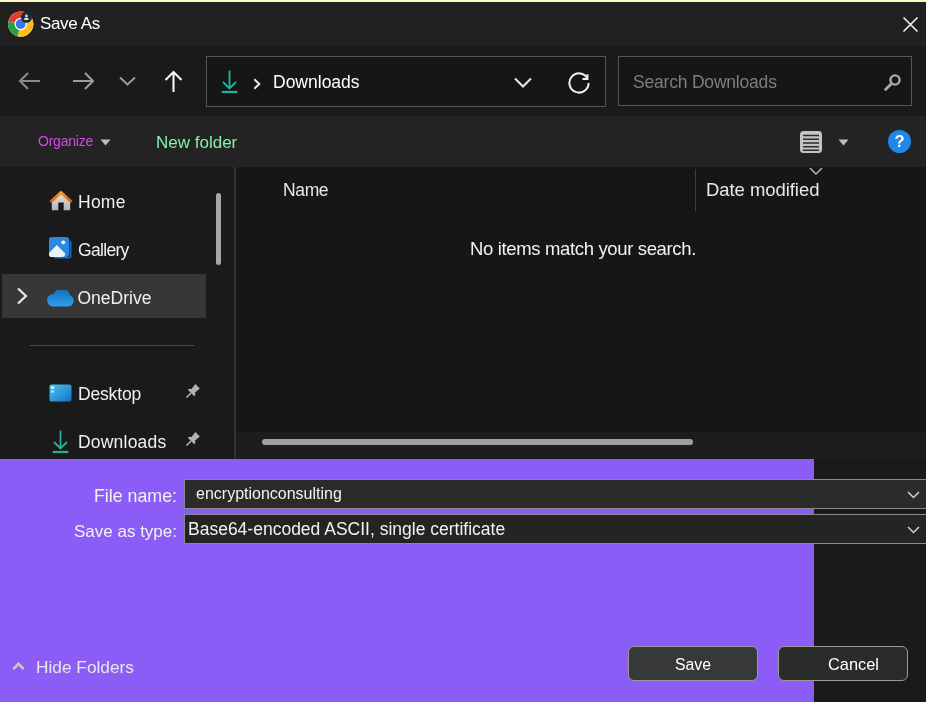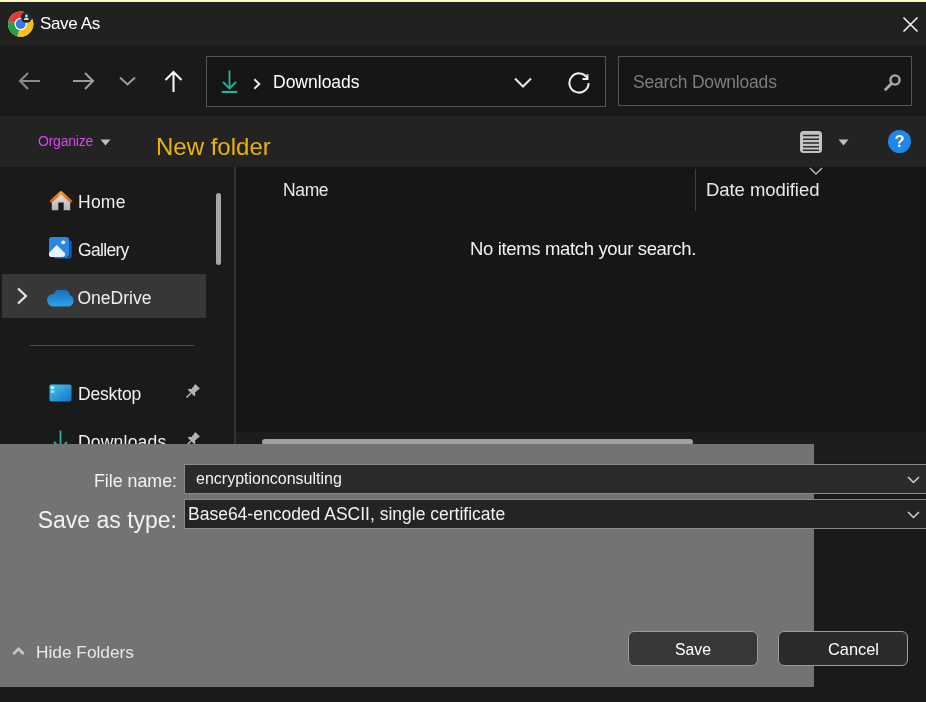--- a/index.html
+++ b/index.html
@@ -27,21 +27,21 @@
   #hsbthumb { position:absolute; left:26px; top:272px; width:431px; height:6px; background:#a0a0a0; border-radius:3px; }
   .sideitem { position:absolute; left:0; width:206px; height:44px; }
   .sideitem .label { position:absolute; left:78px; top:14px; font-size:17.5px; color:#f0f0f0; }
   .hl { background:#373737; }
   #vsb { position:absolute; left:216px; top:26px; width:5px; height:72px; background:#a6a6a6; border-radius:2.5px; }
   #sidesep { position:absolute; left:30px; top:178px; width:164px; height:1px; background:#4a4a4a; }
   .colhead { position:absolute; top:12px; font-size:17.5px; color:#e8e8e8; }
   #colsep { position:absolute; left:459px; top:2px; width:1px; height:42px; background:#3f3f3f; }
   #noitems { position:absolute; left:2px; top:71px; width:690px; text-align:center; font-size:18.5px; letter-spacing:-0.35px; color:#f2f2f2; }
   
-  #footer { position:absolute; left:0; top:444px; width:814px; height:243px; background:#737373; }
+  #footer { position:absolute; left:0; top:459px; width:814px; height:243px; background:#8b5cf6; }
   .flabel { position:absolute; width:170px; text-align:right; color:#f2f2f2; }
   .fcombo { position:absolute; left:184px; width:745px; height:30px; border:1px solid #8a8a8a; color:#f2f2f2; }
   .btn { position:absolute; top:187px; width:130px; height:35px; border-radius:6px; color:#ffffff; text-align:center; }
   #savebtn { left:628px; background:#373839; border:1px solid #9a9a9a; font-size:15.8px; line-height:35px; }
   #cancelbtn { left:778px; background:#2b2b2b; border:1px solid #9a9a9a; font-size:16.4px; line-height:35px;padding-left:21px; }
   #hidefolders { position:absolute; left:36px; top:198px; font-size:17.3px; color:#e8e8e8; }
 </style>
 </head>
 <body>
 
@@ -113,21 +113,21 @@
       <path d="M9.6 10.4 L2.8 17.2" stroke="#aaaaaa" stroke-width="2.8" fill="none"></path>
     </svg>
   </div>
 </div>
 
 <div id="toolbar">
   <div class="abs" style="left:26px; top:17px; font-size:14px; letter-spacing:-0.23px; color:#d946ef;margin-left:12px;">Organize</div>
   <svg class="abs" style="left:100px; top:23px;" width="11" height="7" viewBox="0 0 11 7">
     <path d="M0.5 0.5 L10.5 0.5 L5.5 6.5 Z" fill="#bdbdbd"></path>
   </svg>
-  <div class="abs" style="left:156px; top:17px; font-size:24px; color:#eab308;">New folder</div>
+  <div class="abs" style="left:156px; top:17px; font-size:17px; color:#86efac;">New folder</div>
 
   <svg class="abs" style="left:799px; top:14px;" width="24" height="24" viewBox="0 0 24 24">
     <rect x="1" y="1" width="22" height="22" rx="3.5" fill="#c3c3c3"></rect>
     <path d="M4 5.4 H20 M4 9.2 H20 M4 13 H20 M4 16.8 H20 M4 20.3 H20" stroke="#2a2a2a" stroke-width="1.5"></path>
   </svg>
   <svg class="abs" style="left:838px; top:23px;" width="11" height="7" viewBox="0 0 11 7">
     <path d="M0.5 0.5 L10.5 0.5 L5.5 6.5 Z" fill="#bdbdbd"></path>
   </svg>
 
   <svg class="abs" style="left:888px; top:14px;" width="23" height="23" viewBox="0 0 23 23">
@@ -232,21 +232,21 @@
 </div>
 
 <div id="footer">
   <div class="flabel" style="left:7px; top:27px; font-size:17.8px;">File name:</div>
   <div class="fcombo" style="top:20px; background:#2b2b2b;">
     <span style="position:absolute; left:11px; top:5px; font-size:16px;">encryptionconsulting</span>
     <svg class="abs" style="left:722px; top:11px;" width="13" height="8" viewBox="0 0 13 8">
       <path d="M1 1 L6.5 6.5 L12 1" stroke="#d0d0d0" stroke-width="1.5" fill="none"></path>
     </svg>
   </div>
-  <div class="flabel" style="left:7px; top:63px; font-size:23px;">Save as type:</div>
+  <div class="flabel" style="left:7px; top:63px; font-size:17px;">Save as type:</div>
   <div class="fcombo" style="top:55px; background:#242424;">
     <span style="position:absolute; left:3px; top:4px; font-size:17.5px;">Base64-encoded ASCII, single certificate</span>
     <svg class="abs" style="left:722px; top:11px;" width="13" height="8" viewBox="0 0 13 8">
       <path d="M1 1 L6.5 6.5 L12 1" stroke="#d0d0d0" stroke-width="1.5" fill="none"></path>
     </svg>
   </div>
   <svg class="abs" style="left:12px; top:203px;" width="13" height="9" viewBox="0 0 13 9">
     <path d="M1.3 7.2 L6.5 1.8 L11.7 7.2" stroke="#c8c8c8" stroke-width="2.6" fill="none"></path>
   </svg>
   <div id="hidefolders">Hide Folders</div>

